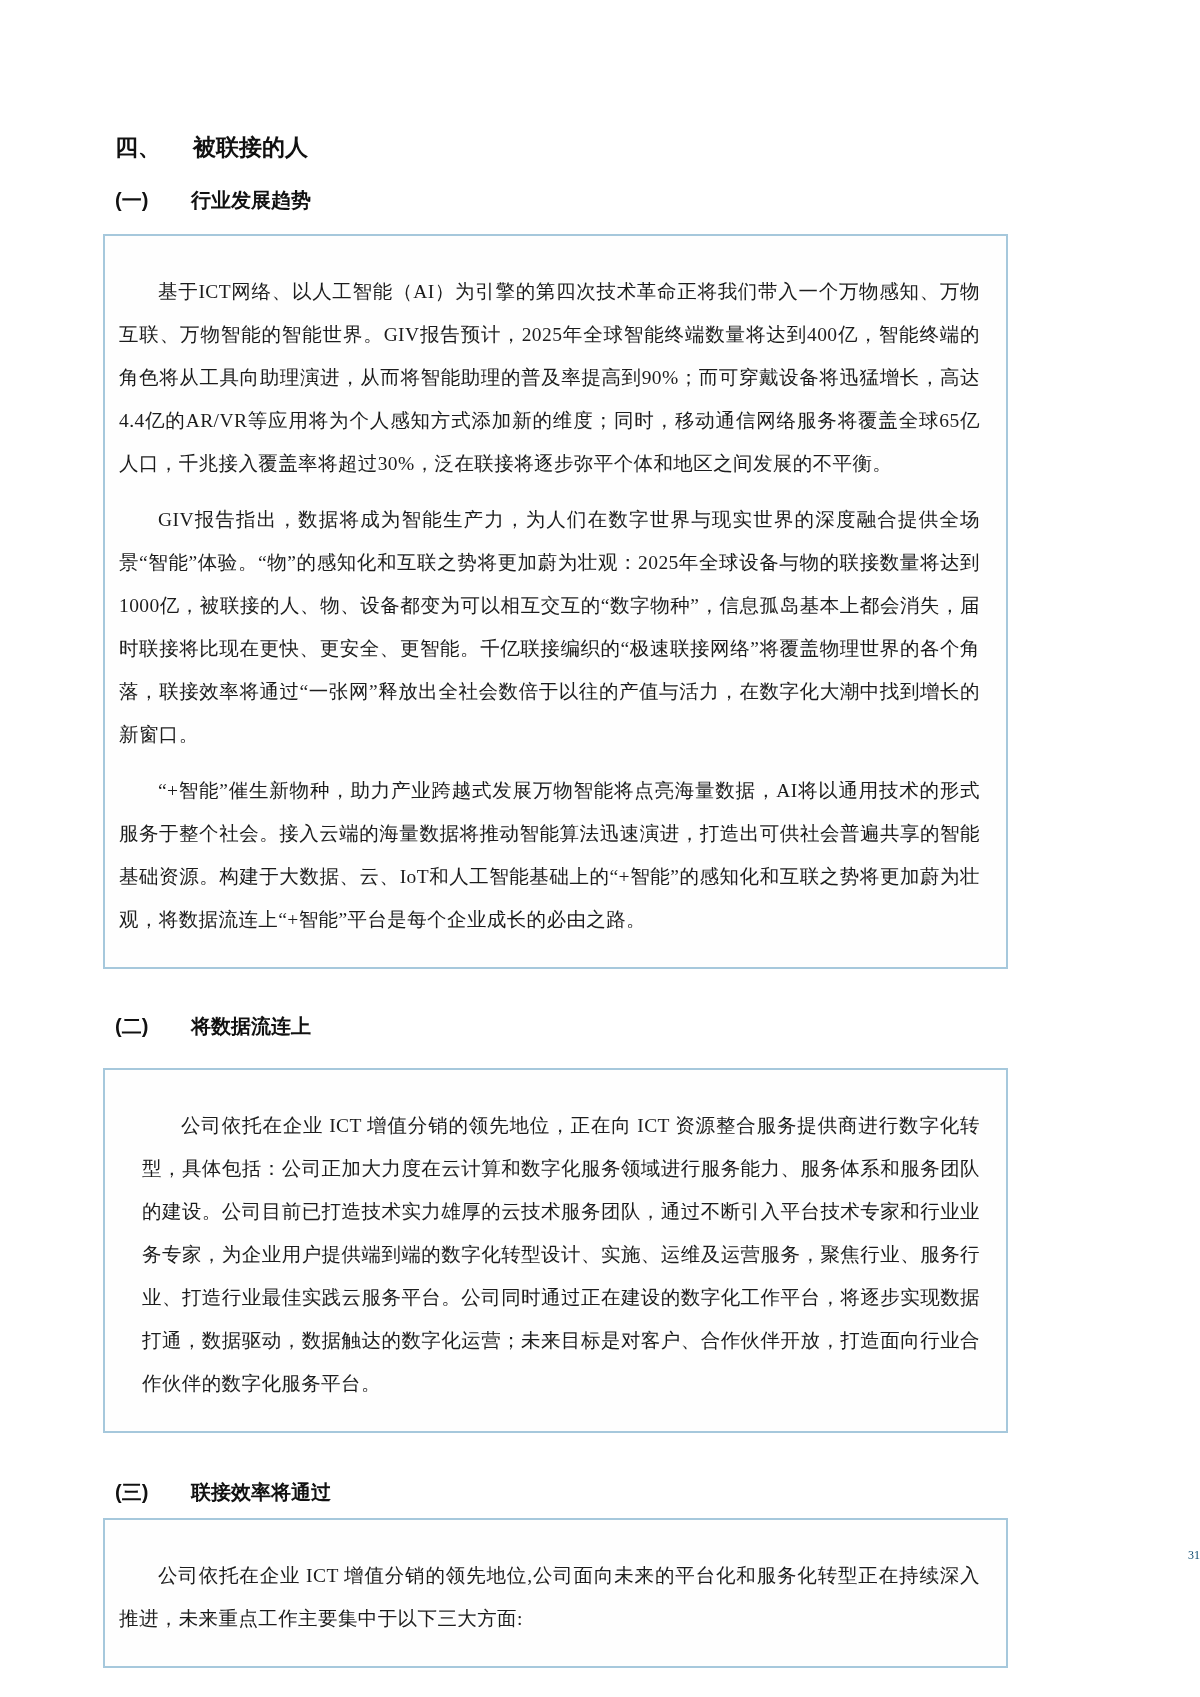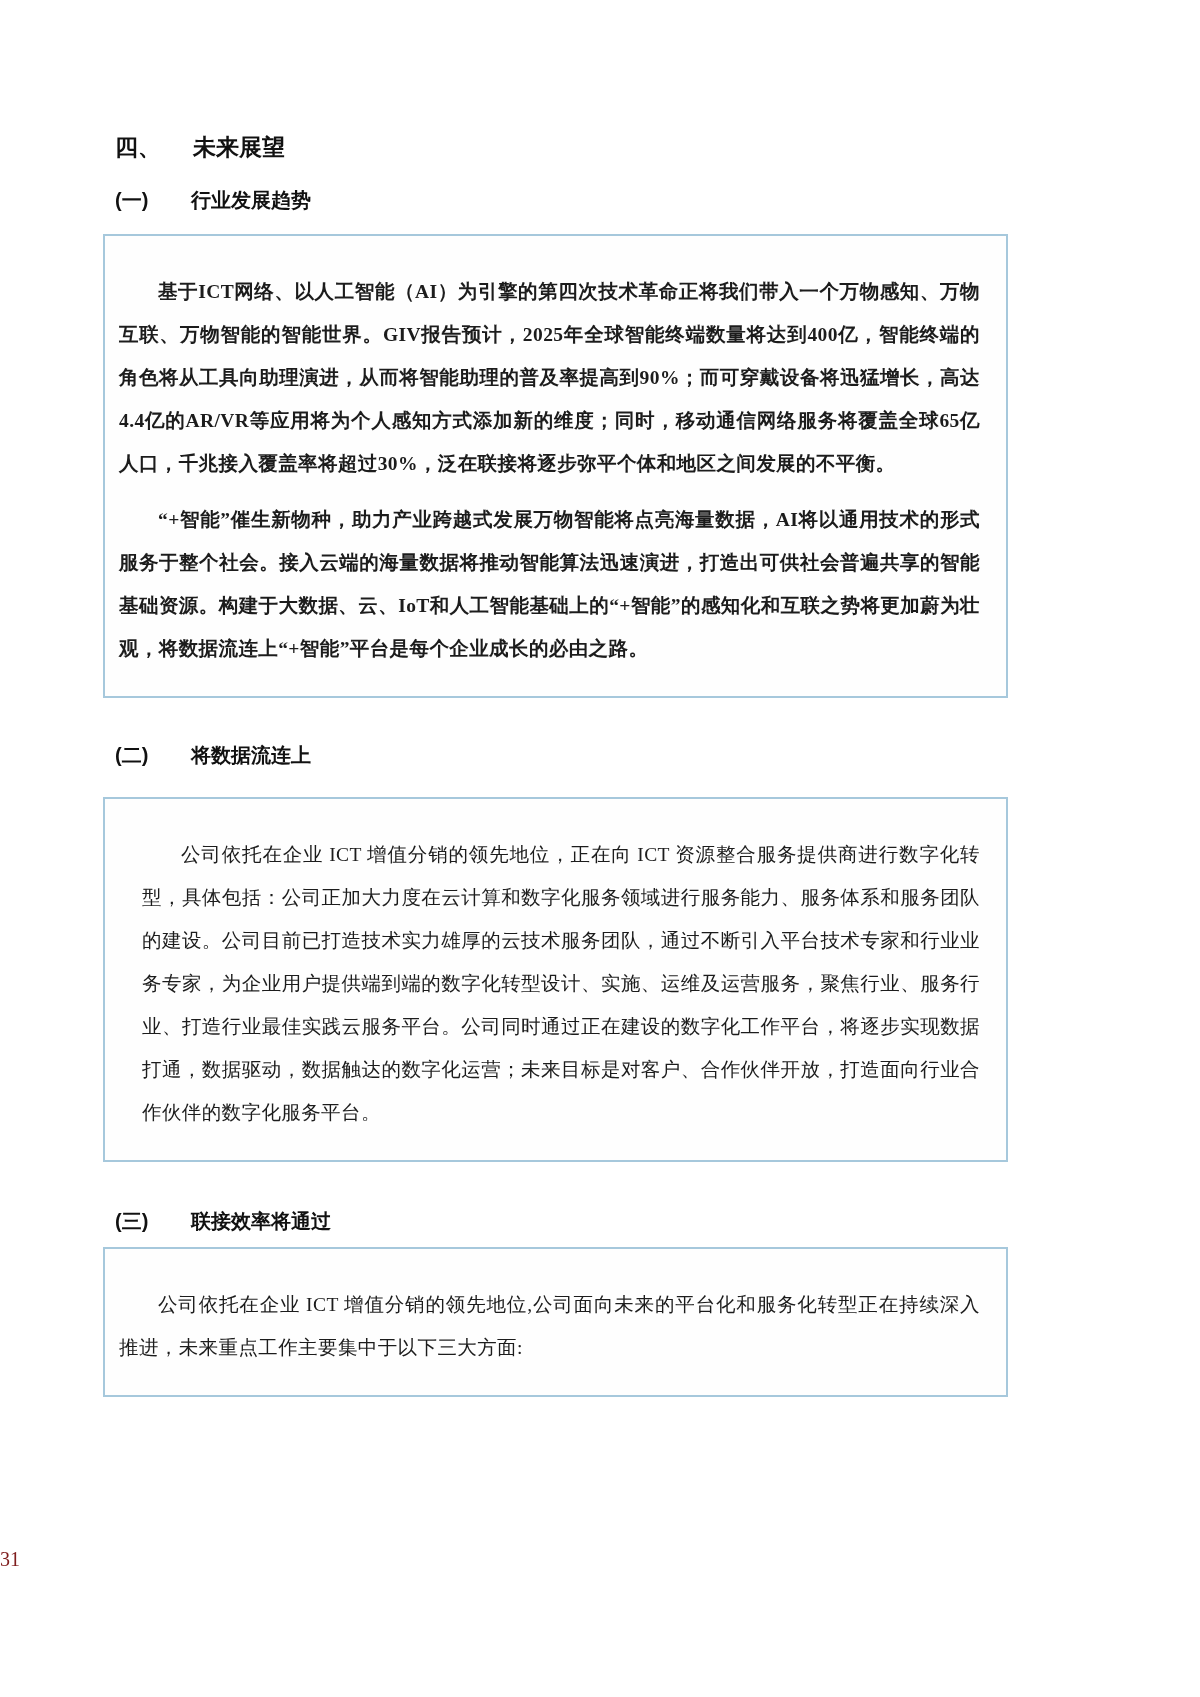--- a/index.html
+++ b/index.html
@@ -40,61 +40,62 @@
   }
   .h2 .num { width: 76px; flex: 0 0 76px; }
   .h2-1 { margin-top: 24px; }
   .h2-2 { margin-top: 44px; }
   .h2-3 { margin-top: 46px; }
   .textbox {
     border: 2px solid #a6c8dc;
     background: #fefefe;
     padding: 34px 26px 26px 14px;
   }
-  .box-1 { margin-top: 20px; font-weight: bold; }
+  .box-1 { margin-top: 20px; }
   .box-2 { margin-top: 28px; padding-left: 37px; }
   .box-3 { margin-top: 12px; }
   .textbox p {
     font-size: 19.5px;
     line-height: 43px;
     text-align: justify;
     text-justify: inter-character;
     text-indent: 2em;
     letter-spacing: 0.4px;
   }
   .textbox p + p { margin-top: 13px; }
   .page-number {
     position: absolute;
     left: 0;
     width: 100%;
     top: 1548px;
-    text-align: left;
-    font-size: 20px;
-    color: #7f1d1d;
+    text-align: right;
+    font-size: 12px;
+    color: #0c4a6e;
     font-family: "Liberation Serif", "DejaVu Serif", serif;
   }
 </style>
 </head>
 <body>
 
 <div class="page">
   <div class="content">
 
     <div class="h1">
       <span class="num">四、</span>
-      <span>未来展望</span>
+      <span>被联接的人</span>
     </div>
 
     <div class="h2 h2-1">
       <span class="num">(一)</span>
       <span>行业发展趋势</span>
     </div>
 
     <div class="textbox box-1">
       <p>基于ICT网络、以人工智能（AI）为引擎的第四次技术革命正将我们带入一个万物感知、万物互联、万物智能的智能世界。GIV报告预计，2025年全球智能终端数量将达到400亿，智能终端的角色将从工具向助理演进，从而将智能助理的普及率提高到90%；而可穿戴设备将迅猛增长，高达4.4亿的AR/VR等应用将为个人感知方式添加新的维度；同时，移动通信网络服务将覆盖全球65亿人口，千兆接入覆盖率将超过30%，泛在联接将逐步弥平个体和地区之间发展的不平衡。</p>
+      <p>GIV报告指出，数据将成为智能生产力，为人们在数字世界与现实世界的深度融合提供全场景“智能”体验。“物”的感知化和互联之势将更加蔚为壮观：2025年全球设备与物的联接数量将达到1000亿，被联接的人、物、设备都变为可以相互交互的“数字物种”，信息孤岛基本上都会消失，届时联接将比现在更快、更安全、更智能。千亿联接编织的“极速联接网络”将覆盖物理世界的各个角落，联接效率将通过“一张网”释放出全社会数倍于以往的产值与活力，在数字化大潮中找到增长的新窗口。</p>
       <p>“+智能”催生新物种，助力产业跨越式发展万物智能将点亮海量数据，AI将以通用技术的形式服务于整个社会。接入云端的海量数据将推动智能算法迅速演进，打造出可供社会普遍共享的智能基础资源。构建于大数据、云、IoT和人工智能基础上的“+智能”的感知化和互联之势将更加蔚为壮观，将数据流连上“+智能”平台是每个企业成长的必由之路。</p>
     </div>
 
     <div class="h2 h2-2">
       <span class="num">(二)</span>
       <span>将数据流连上</span>
     </div>
 
     <div class="textbox box-2">
       <p>公司依托在企业 ICT 增值分销的领先地位，正在向 ICT 资源整合服务提供商进行数字化转型，具体包括：公司正加大力度在云计算和数字化服务领域进行服务能力、服务体系和服务团队的建设。公司目前已打造技术实力雄厚的云技术服务团队，通过不断引入平台技术专家和行业业务专家，为企业用户提供端到端的数字化转型设计、实施、运维及运营服务，聚焦行业、服务行业、打造行业最佳实践云服务平台。公司同时通过正在建设的数字化工作平台，将逐步实现数据打通，数据驱动，数据触达的数字化运营；未来目标是对客户、合作伙伴开放，打造面向行业合作伙伴的数字化服务平台。</p>

